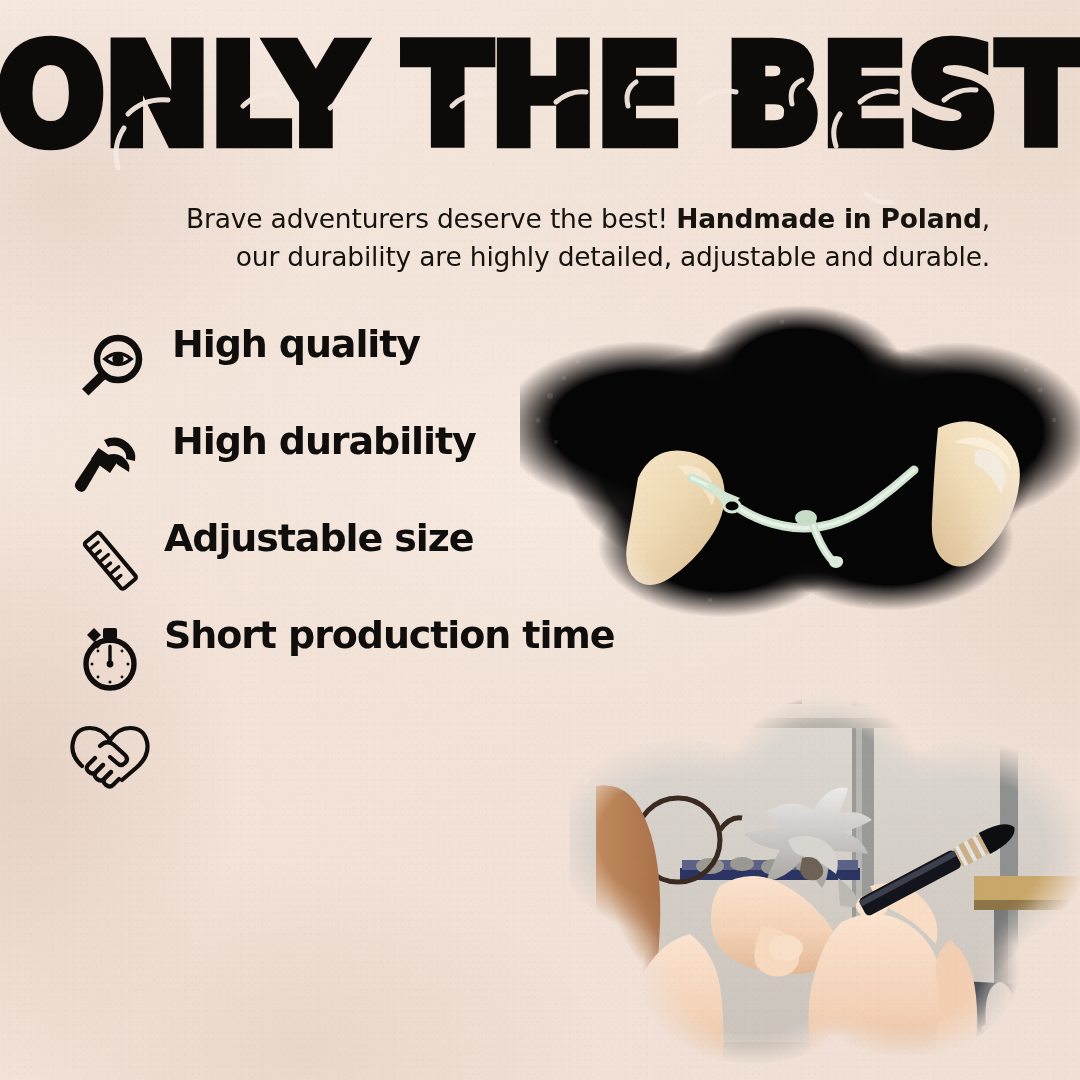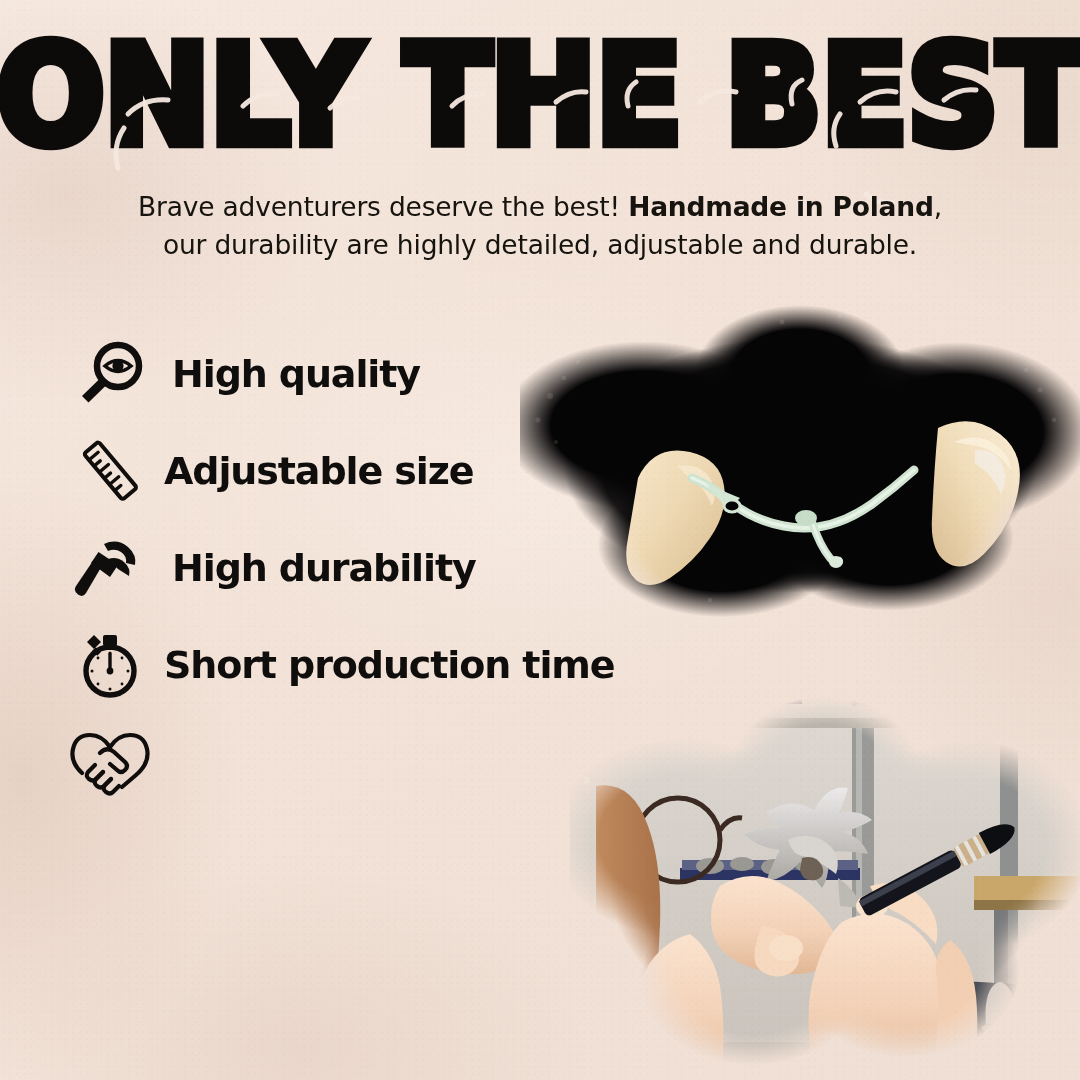--- a/index.html
+++ b/index.html
@@ -34,29 +34,29 @@
     position:absolute;left:0;right:0;top:36px;text-align:center;
     font-family:"DejaVu Sans",sans-serif;
     font-weight:700;font-size:118px;line-height:1;
     letter-spacing:-1px;color:#0d0b0a;
     transform:scaleX(1.08) scaleY(1.16);
     -webkit-text-stroke:9px #0d0b0a;paint-order:stroke fill;
   }
 
   
   .sub{
-    position:absolute;left:90px;right:90px;top:188px;text-align:center;
+    position:absolute;left:90px;right:90px;top:200px;text-align:right;
     font-family:"DejaVu Sans",sans-serif;
     font-size:26.5px;line-height:1.42;color:#17140f;letter-spacing:-.2px;
   }
   .sub b{font-weight:bold;}
 
   
   .features{position:absolute;left:62px;top:325px;width:760px;}
-  .frow{position:relative;height:97px;display:flex;align-items:center;}
+  .frow{position:relative;height:97px;display:flex;align-items:flex-start;}
   .ficon{width:96px;height:84px;flex:0 0 96px;display:flex;align-items:center;justify-content:center;}
   .ficon svg{display:block;}
   .flabel{
     font-family:"DejaVu Sans",sans-serif;font-weight:bold;
     font-size:38px;line-height:1;color:#100e0d;letter-spacing:-1.1px;
     white-space:nowrap;margin-left:6px;
   }
   .frow[data-row="1"] .flabel,.frow[data-row="2"] .flabel{margin-left:14px;}
 
   
@@ -127,51 +127,51 @@
             <path d="M14.5 64.5 L8 58 L27 39.5 L33.5 46 Z"></path>
           </g>
           <circle cx="44" cy="28" r="21" fill="none" stroke="#100e0d" stroke-width="6.5"></circle>
           <path d="M31 28 q13 -11 26 0 q-13 11 -26 0 Z" fill="none" stroke="#100e0d" stroke-width="3.6"></path>
           <circle cx="44" cy="28" r="5.6" fill="#100e0d"></circle>
         </svg>
       </span>
       <span class="flabel">High quality</span>
     </div>
 
+    <div class="frow" data-row="2">
+      <span class="ficon">
+        <svg width="72" height="72" viewBox="0 0 72 72">
+          <g fill="#100e0d">
+            <path d="M30 12 q13 -6 24 3 q9 8 7 18 l-9 -2 q1 -7 -5 -11 q-6 -4 -13 -1 Z"></path>
+            <path d="M24.5 20 L44 33 L36 45 L17 31 Z"></path>
+            <path d="M34 27 q9 -3 16 3 q7 6 5 14 l-11 -7 Z"></path>
+            <path d="M18.5 29.5 L27 35.5 L12 61 q-3 5 -8 1.5 q-5 -3.5 -2 -8.5 Z"></path>
+          </g>
+        </svg>
+      </span>
+      <span class="flabel">High durability</span>
+    </div>
+
     <div class="frow" data-row="3">
       <span class="ficon">
         <svg width="72" height="72" viewBox="0 0 72 72">
           <g transform="rotate(-40 36 36)">
             <rect x="27" y="6" width="19" height="60" rx="2.5" fill="none" stroke="#100e0d" stroke-width="4"></rect>
             <g stroke="#100e0d" stroke-width="3.4" stroke-linecap="round">
               <line x1="27" y1="14" x2="39" y2="14"></line>
               <line x1="27" y1="22" x2="35" y2="22"></line>
               <line x1="27" y1="30" x2="39" y2="30"></line>
               <line x1="27" y1="38" x2="35" y2="38"></line>
               <line x1="27" y1="46" x2="39" y2="46"></line>
               <line x1="27" y1="54" x2="35" y2="54"></line>
             </g>
           </g>
         </svg>
       </span>
       <span class="flabel">Adjustable size</span>
-    </div>
-
-    <div class="frow" data-row="2">
-      <span class="ficon">
-        <svg width="72" height="72" viewBox="0 0 72 72">
-          <g fill="#100e0d">
-            <path d="M30 12 q13 -6 24 3 q9 8 7 18 l-9 -2 q1 -7 -5 -11 q-6 -4 -13 -1 Z"></path>
-            <path d="M24.5 20 L44 33 L36 45 L17 31 Z"></path>
-            <path d="M34 27 q9 -3 16 3 q7 6 5 14 l-11 -7 Z"></path>
-            <path d="M18.5 29.5 L27 35.5 L12 61 q-3 5 -8 1.5 q-5 -3.5 -2 -8.5 Z"></path>
-          </g>
-        </svg>
-      </span>
-      <span class="flabel">High durability</span>
     </div>
 
 
     <div class="frow" data-row="5">
       <span class="ficon">
         <svg width="72" height="72" viewBox="0 0 72 72">
           <circle cx="36" cy="42" r="24" fill="none" stroke="#100e0d" stroke-width="5.4"></circle>
           <rect x="29" y="6" width="14" height="11" rx="2" fill="#100e0d"></rect>
           <rect x="32.5" y="14" width="7" height="7" fill="#100e0d"></rect>
           <path d="M13 13 l7 -7 l7 7 l-7 7 Z" fill="#100e0d"></path>

